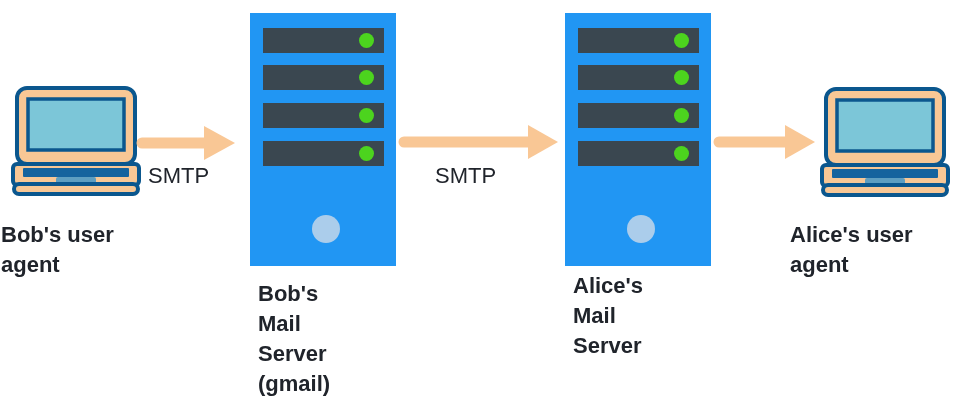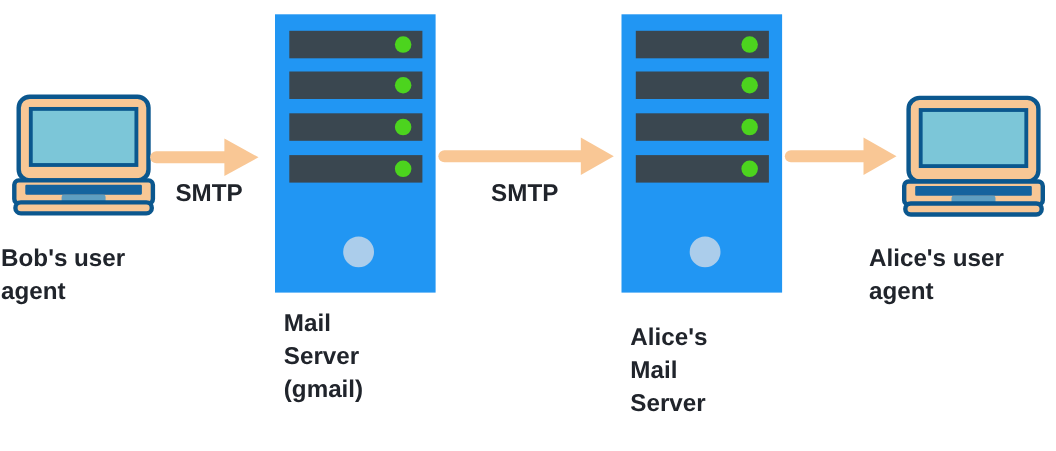--- a/index.html
+++ b/index.html
@@ -14,22 +14,22 @@
     background:var(--background,#ffffff);overflow:hidden;
   }
   .abs{position:absolute}
   
   .node-label{
     position:absolute;font-weight:700;font-size:22px;line-height:30px;
     color:var(--text,#20242B);text-align:left;white-space:nowrap;
   }
   .node-label span{display:block}
   .proto-label{
-    position:absolute;font-weight:700;font-size:22px;line-height:27px;
-    color:var(--text,#20242B);text-align:center;white-space:nowrap;
+    position:absolute;font-weight:400;font-size:22px;line-height:27px;
+    color:var(--text,#20242B);text-align:left;white-space:nowrap;
   }
   .proto-label span{display:block}
   
   .server{position:absolute;width:146px;height:253px;background:var(--server-body,#2196F3)}
   .slot{position:absolute;left:13px;width:121px;height:25px;background:var(--server-slot,#3A4750)}
   .led{position:absolute;right:10px;top:5px;width:15px;height:15px;border-radius:50%;background:var(--server-led,#4CD41E)}
   .power{position:absolute;left:62px;top:202px;width:28px;height:28px;border-radius:50%;background:var(--server-power,#ABCDEB)}
   
   .lt-body{fill:var(--laptop-body,#F8C795);stroke:var(--laptop-border,#0B578E);stroke-width:4}
   .lt-screen{fill:var(--laptop-screen,#7CC6D8);stroke:var(--laptop-border,#0B578E);stroke-width:3.5}
@@ -74,20 +74,21 @@
       </div>
     <div class="slot" style="top:90px">
         <span class="led"></span>
       </div>
     <div class="slot" style="top:128px">
         <span class="led"></span>
       </div>
     <div class="power"></div>
   </div>
   <div class="node-label" style="left:258px;top:279px;width:130px">
+    <span>Bob's</span>
     <span>Mail</span>
     <span>Server</span>
     <span>(gmail)</span>
   </div>
 
   <svg class="abs" width="164" height="38" viewBox="0 0 164 38" style="left:396px;top:123px">
     <line class="ar-shaft" x1="8" y1="19" x2="134" y2="19"></line>
     <polygon class="ar-head" points="132,2 132,36 162,19"></polygon>
   </svg>
   <div class="proto-label" style="left:435px;top:162px;width:84px">
@@ -102,21 +103,21 @@
         <span class="led"></span>
       </div>
     <div class="slot" style="top:90px">
         <span class="led"></span>
       </div>
     <div class="slot" style="top:128px">
         <span class="led"></span>
       </div>
     <div class="power"></div>
   </div>
-  <div class="node-label" style="left:573px;top:292px;width:130px">
+  <div class="node-label" style="left:573px;top:271px;width:130px">
     <span>Alice's</span>
     <span>Mail</span>
     <span>Server</span>
   </div>
 
   <svg class="abs" width="106" height="38" viewBox="0 0 106 38" style="left:711px;top:123px">
     <line class="ar-shaft" x1="8" y1="19" x2="76" y2="19"></line>
     <polygon class="ar-head" points="74,2 74,36 104,19"></polygon>
   </svg>
 

